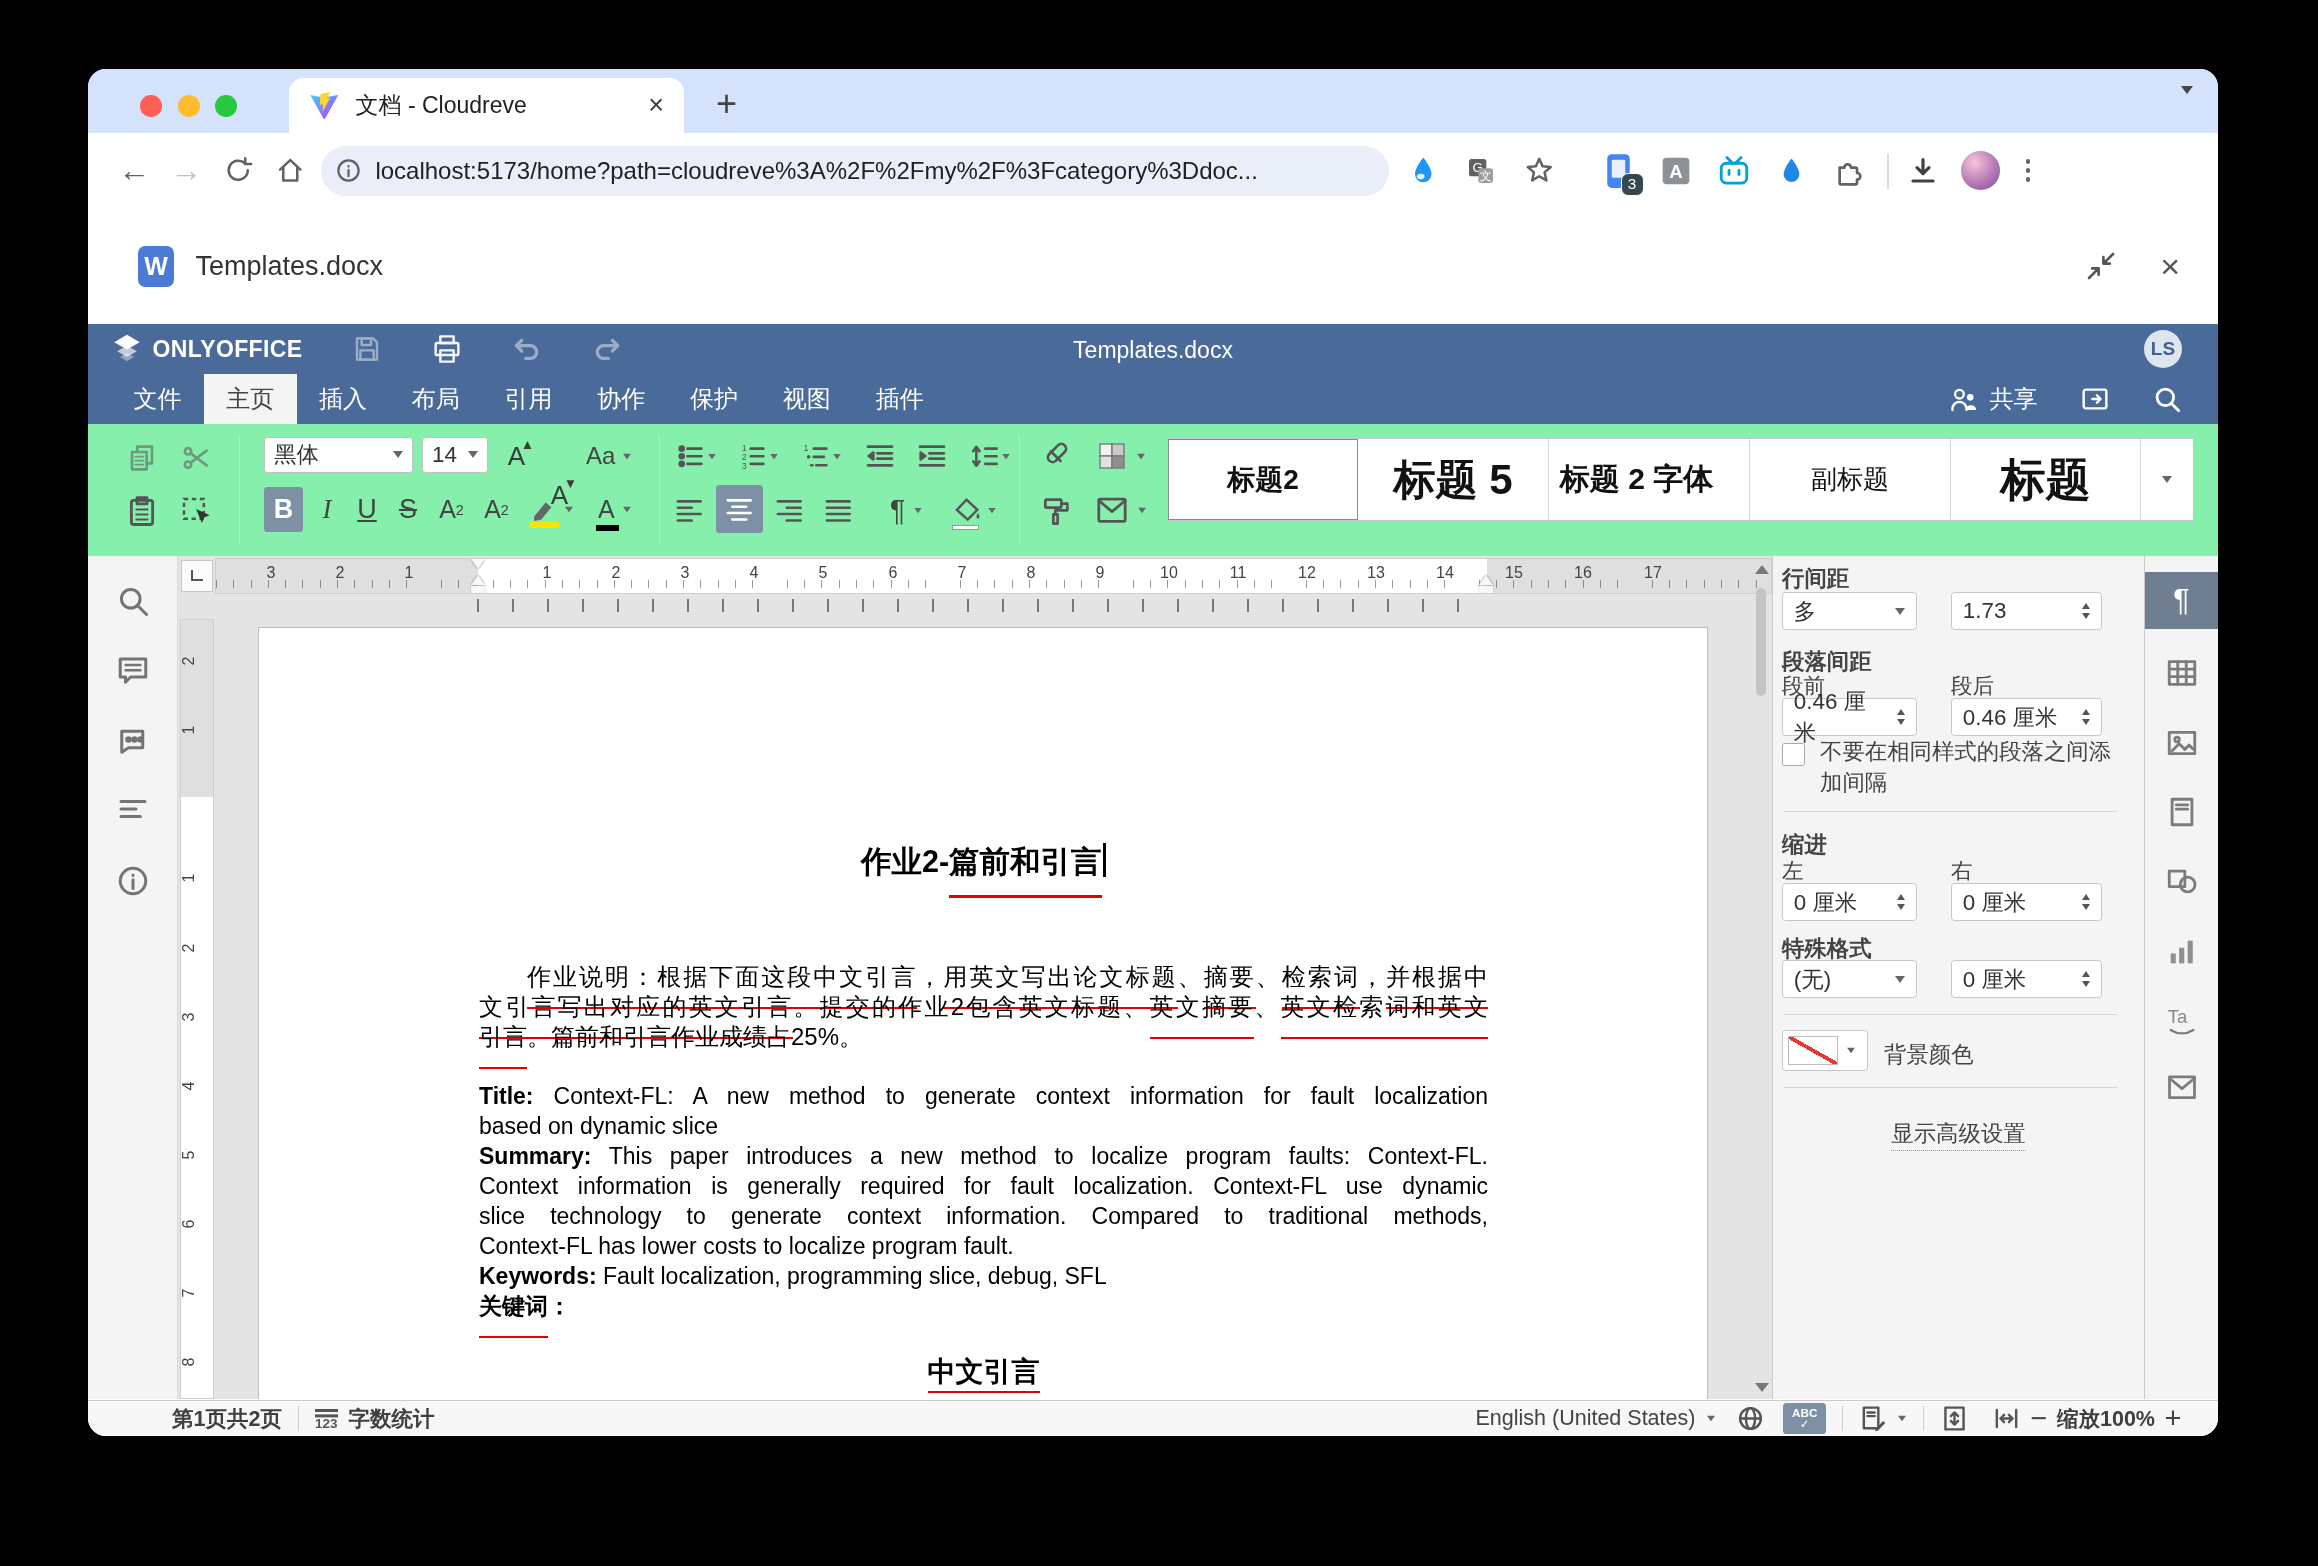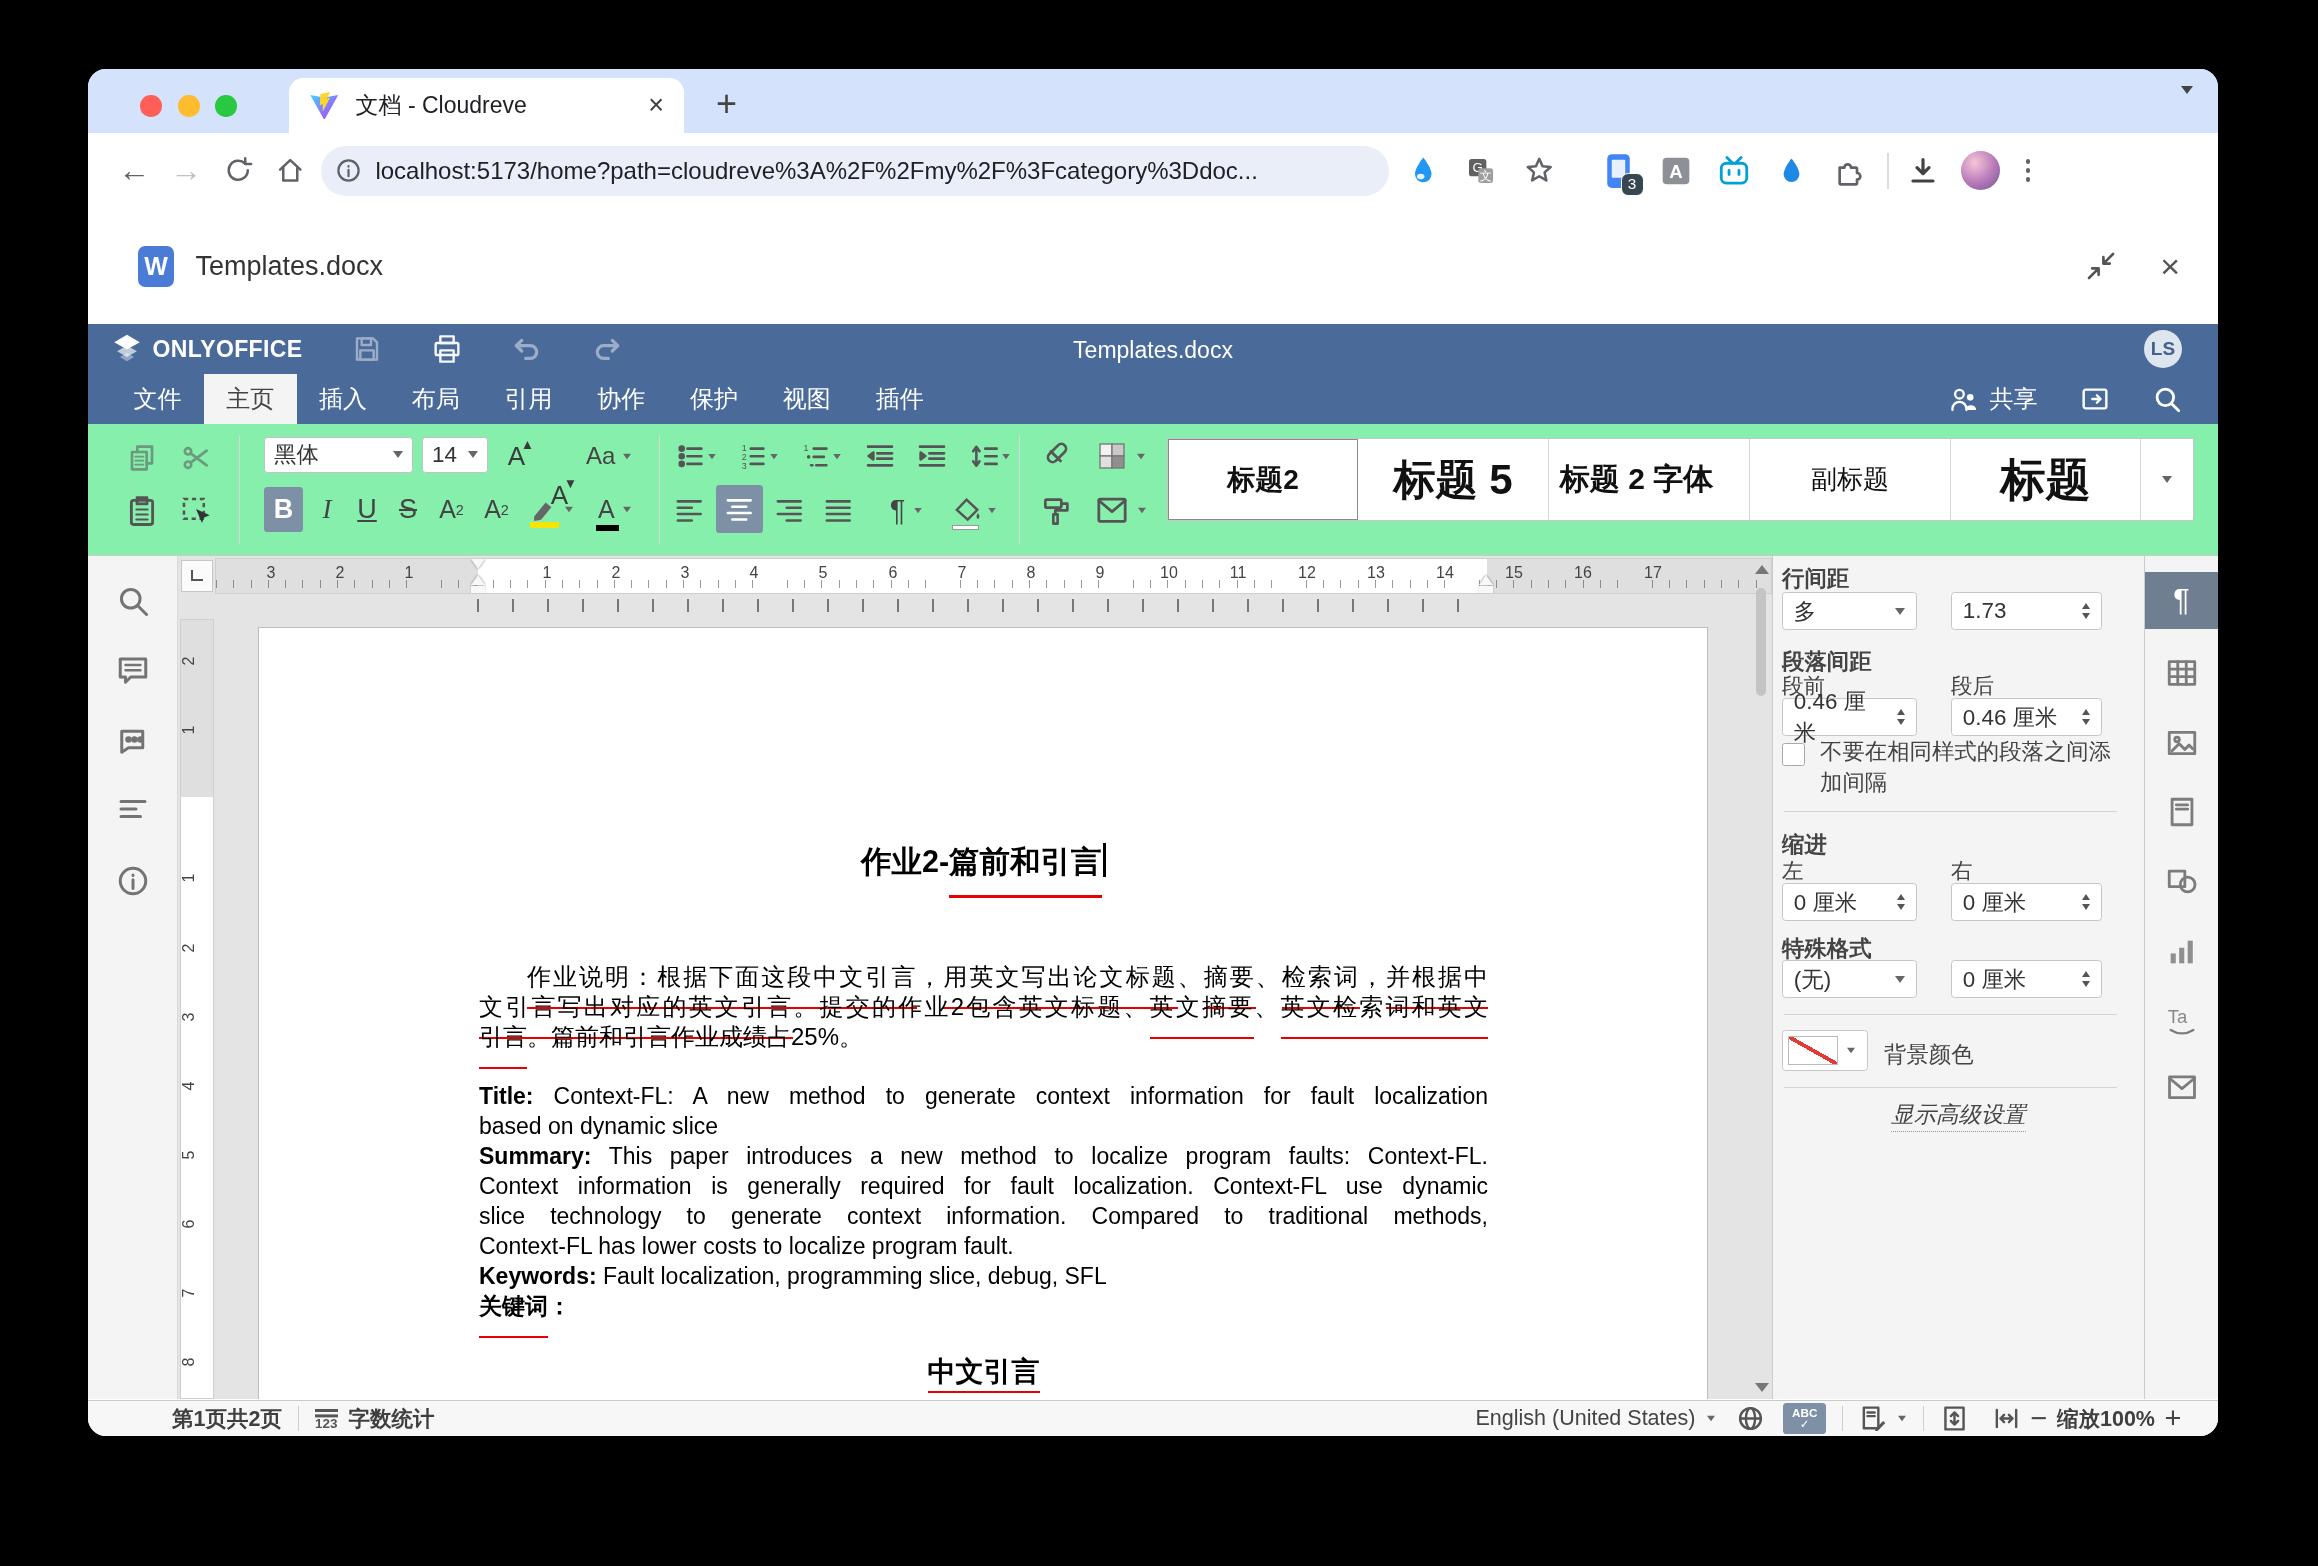--- a/index.html
+++ b/index.html
@@ -104,21 +104,21 @@
 .pctrl{position:absolute;height:38px;background:#fff;border:0.9px solid #c6c6c6;border-radius:3.6px;display:flex;align-items:center;font-size:22.4px;color:#333;padding:0 10.8px;}
 .spinv{flex:1;padding-right:9px;}
 .updn{display:flex;flex-direction:column;gap:3.6px;margin-left:3.6px;}
 .updn .u{width:0;height:0;border-left:4.5px solid transparent;border-right:4.5px solid transparent;border-bottom:6.3px solid #555;}
 .updn .d{width:0;height:0;border-left:4.5px solid transparent;border-right:4.5px solid transparent;border-top:6.3px solid #555;}
 .psep{position:absolute;left:10.8px;right:27px;height:0.9px;background:#d4d4d4;}
 .chk{position:absolute;left:9px;top:187px;width:23px;height:23px;background:#fff;border:0.9px solid #a9a9a9;border-radius:2.7px;}
 .chktext{position:absolute;left:47px;top:181px;width:296px;font-size:22.4px;color:#444;line-height:30.5px;}
 .swatch{position:absolute;left:9px;top:474px;width:86px;height:41px;background:#fff;border:0.9px solid #c6c6c6;border-radius:3.6px;display:flex;align-items:center;}
 .swin{width:50px;height:29px;margin-left:5.4px;border:0.9px solid #bbb;background:linear-gradient(to top right,#fff 46%,#e53935 46%,#e53935 54%,#fff 54%);}
-.adv{position:absolute;left:0;top:543px;width:100%;text-align:center;font-size:22.4px;color:#444;font-style:italic;}
+.adv{position:absolute;left:0;top:562px;width:100%;text-align:center;font-size:22.4px;color:#444;}
 .adv span{border-bottom:1.8px dotted #999;padding-bottom:3.6px;}
 
 .iconbar{position:absolute;right:0;top:0;width:74px;height:100%;background:#f4f4f4;border-left:0.9px solid #cbcbcb;}
 .ibtile{position:absolute;left:0;top:16px;width:73px;height:57px;background:#6f7e91;color:#fff;font-size:30.5px;display:flex;align-items:center;justify-content:center;}
 .ibic{position:absolute;left:0;width:73px;display:flex;justify-content:center;opacity:.75;}
 
 .statusbar{position:absolute;left:0;bottom:0;width:100%;height:36px;background:#f7f7f7;border-top:0.9px solid #cbcbcb;display:flex;align-items:center;font-size:21.5px;color:#444;}
 .sbsep{width:0.9px;height:25px;background:#cfcfcf;margin:0 16px;}
 .wc123{display:flex;flex-direction:column;align-items:center;margin-right:10.8px;}
 .wc123 .bars{width:23px;height:2.7px;background:#555;box-shadow:0 5.4px 0 #555;margin-bottom:7.2px;}

